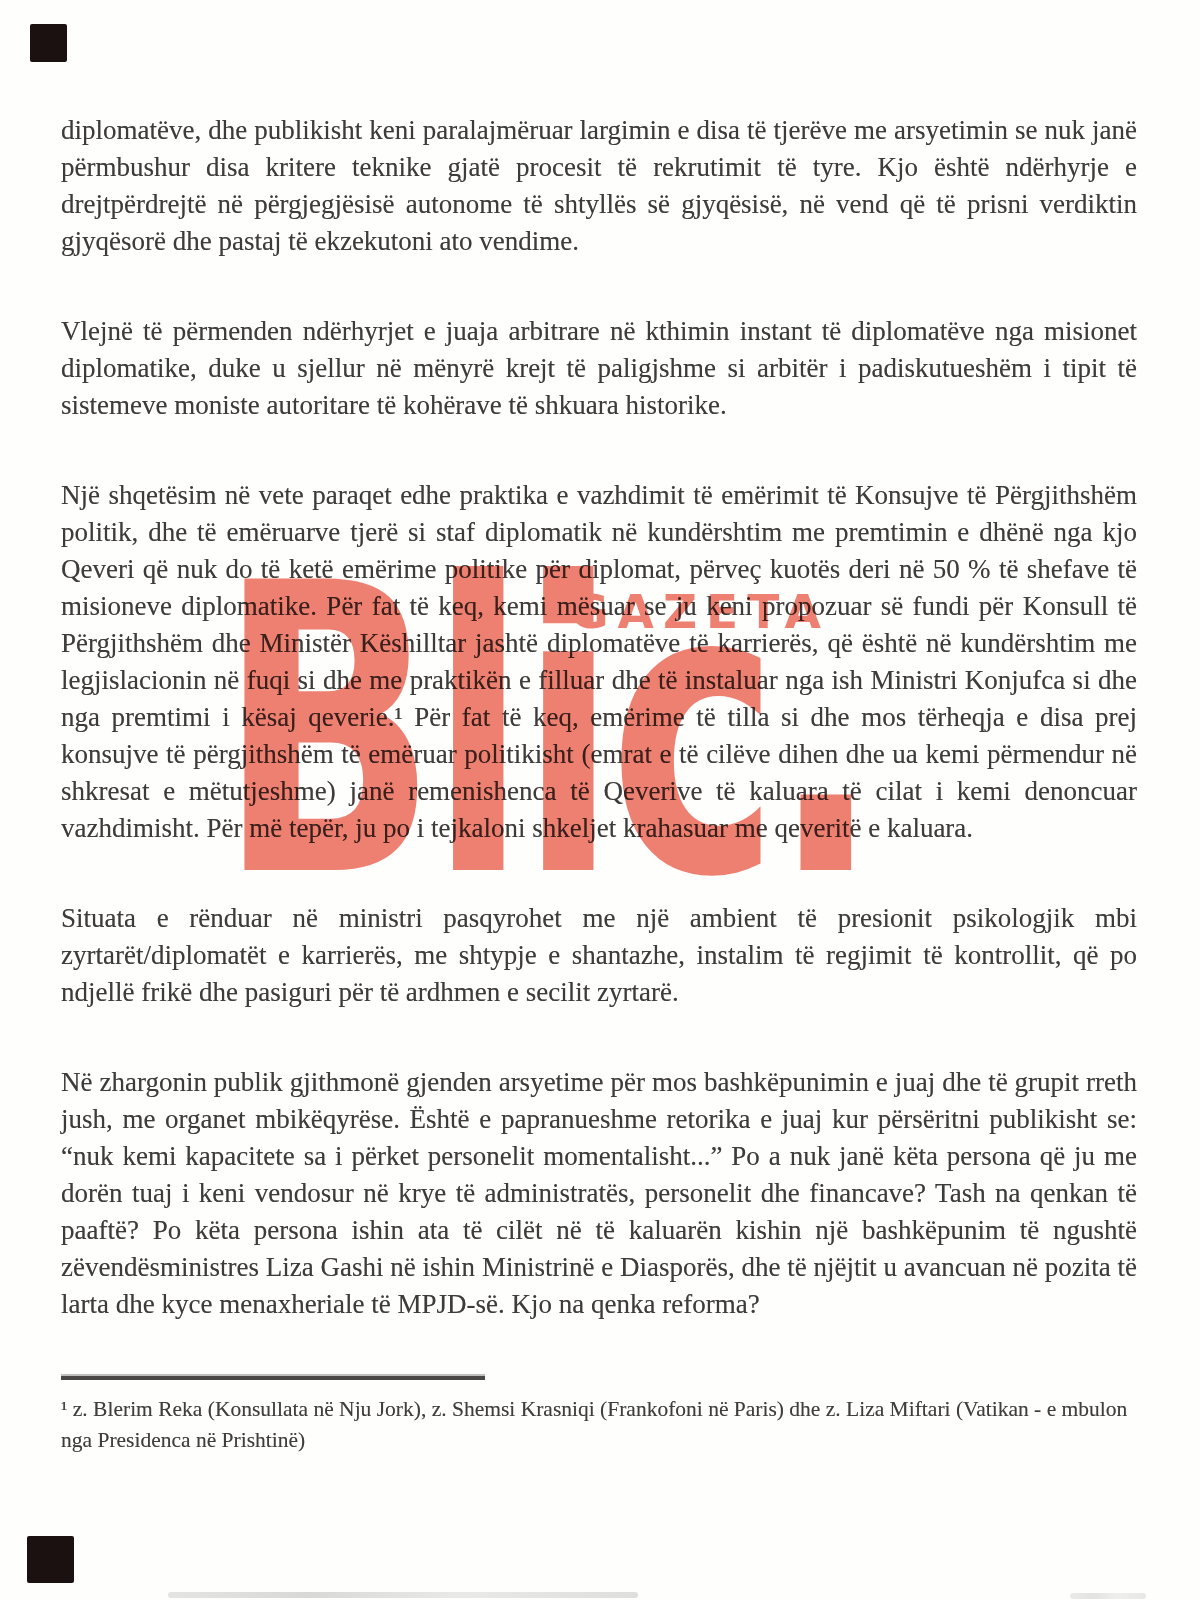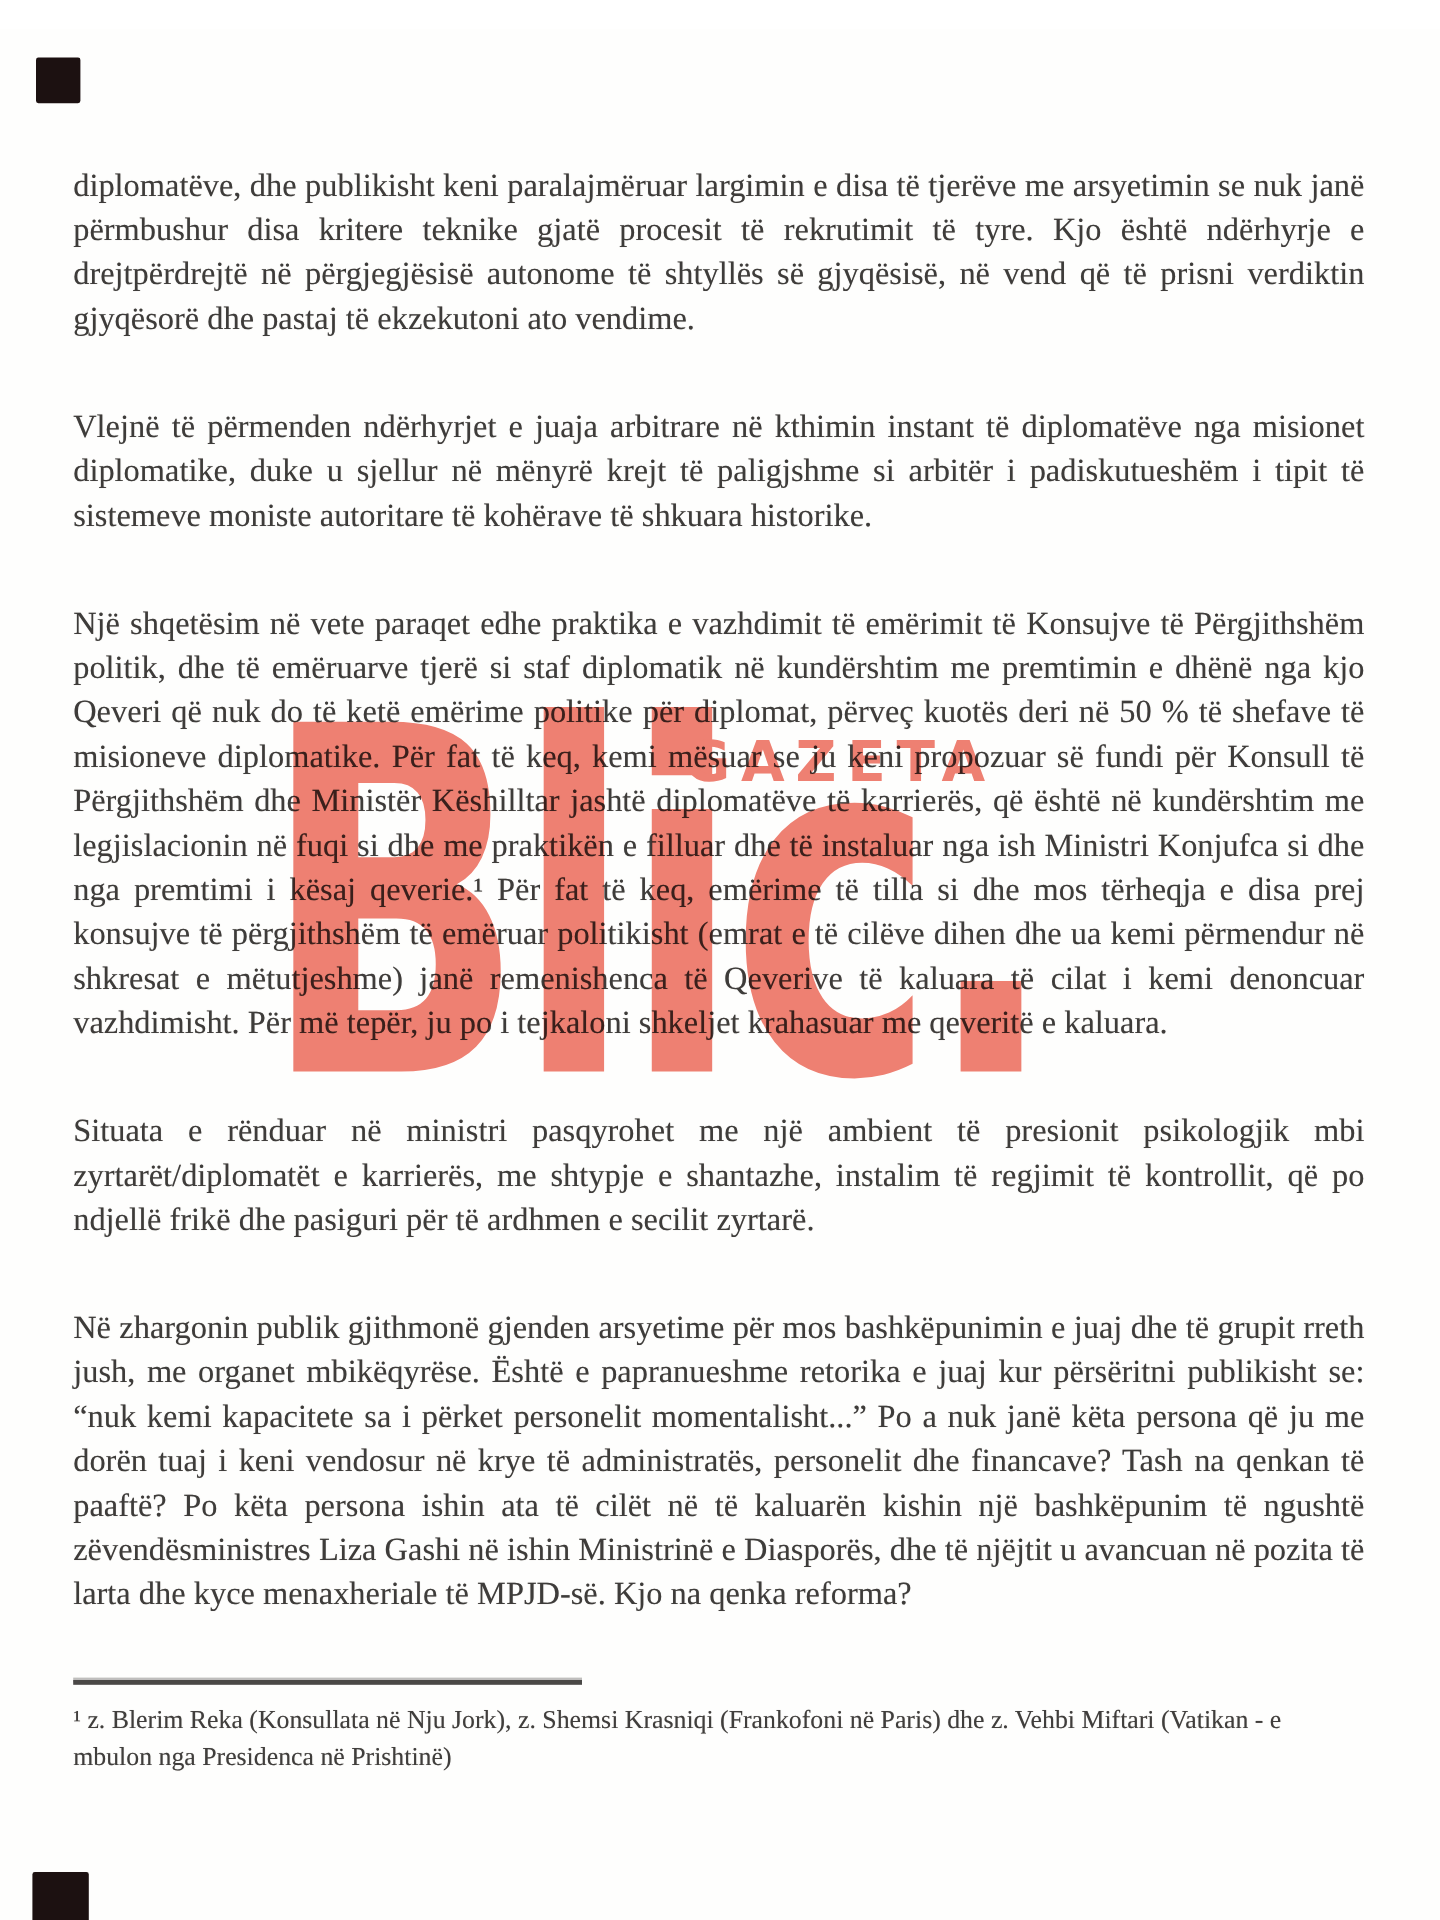--- a/index.html
+++ b/index.html
@@ -6,21 +6,20 @@
   body {
     width: 1200px; height: 1600px;
     background: #ffffff;
     font-family: "Liberation Serif", serif;
     position: relative;
     overflow: hidden;
   }
   .page {
     position: absolute; inset: 0;
     background: #fefefd;
-    margin-top: 24px;
   }
   
   .scan-mark {
     position: absolute;
     background: #1c1111;
     border-radius: 2px;
   }
   .scan-mark-tl { left: 30px; top: 24px; width: 37px; height: 38px; }
   .scan-mark-bl { left: 27px; top: 1536px; width: 47px; height: 47px; }
 
@@ -102,21 +101,21 @@
   <div class="scan-mark scan-mark-tl"></div>
 
   <main class="doc">
     <p class="para">diplomatëve, dhe publikisht keni paralajmëruar largimin e disa të tjerëve me arsyetimin se nuk janë përmbushur disa kritere teknike gjatë procesit të rekrutimit të tyre. Kjo është ndërhyrje e drejtpërdrejtë në përgjegjësisë autonome të shtyllës së gjyqësisë, në vend që të prisni verdiktin gjyqësorë dhe pastaj të ekzekutoni ato vendime.</p>
     <p class="para">Vlejnë të përmenden ndërhyrjet e juaja arbitrare në kthimin instant të diplomatëve nga misionet diplomatike, duke u sjellur në mënyrë krejt të paligjshme si arbitër i padiskutueshëm i tipit të sistemeve moniste autoritare të kohërave të shkuara historike.</p>
     <p class="para">Një shqetësim në vete paraqet edhe praktika e vazhdimit të emërimit të Konsujve të Përgjithshëm politik, dhe të emëruarve tjerë si staf diplomatik në kundërshtim me premtimin e dhënë nga kjo Qeveri që nuk do të ketë emërime politike për diplomat, përveç kuotës deri në 50 % të shefave të misioneve diplomatike. Për fat të keq, kemi mësuar se ju keni propozuar së fundi për Konsull të Përgjithshëm dhe Ministër Këshilltar jashtë diplomatëve të karrierës, që është në kundërshtim me legjislacionin në fuqi si dhe me praktikën e filluar dhe të instaluar nga ish Ministri Konjufca si dhe nga premtimi i kësaj qeverie.¹ Për fat të keq, emërime të tilla si dhe mos tërheqja e disa prej konsujve të përgjithshëm të emëruar politikisht (emrat e të cilëve dihen dhe ua kemi përmendur në shkresat e mëtutjeshme) janë remenishenca të Qeverive të kaluara të cilat i kemi denoncuar vazhdimisht. Për më tepër, ju po i tejkaloni shkeljet krahasuar me qeveritë e kaluara.</p>
     <p class="para">Situata e rënduar në ministri pasqyrohet me një ambient të presionit psikologjik mbi zyrtarët/diplomatët e karrierës, me shtypje e shantazhe, instalim të regjimit të kontrollit, që po ndjellë frikë dhe pasiguri për të ardhmen e secilit zyrtarë.</p>
     <p class="para">Në zhargonin publik gjithmonë gjenden arsyetime për mos bashkëpunimin e juaj dhe të grupit rreth jush, me organet mbikëqyrëse. Është e papranueshme retorika e juaj kur përsëritni publikisht se: “nuk kemi kapacitete sa i përket personelit momentalisht...” Po a nuk janë këta persona që ju me dorën tuaj i keni vendosur në krye të administratës, personelit dhe financave? Tash na qenkan të paaftë? Po këta persona ishin ata të cilët në të kaluarën kishin një bashkëpunim të ngushtë zëvendësministres Liza Gashi në ishin Ministrinë e Diasporës, dhe të njëjtit u avancuan në pozita të larta dhe kyce menaxheriale të MPJD-së. Kjo na qenka reforma?</p>
 
     <div class="footnote-sep"></div>
-    <p class="footnote">¹ z. Blerim Reka (Konsullata në Nju Jork), z. Shemsi Krasniqi (Frankofoni në Paris) dhe z. Vehbi Miftari (Vatikan -  e mbulon nga Presidenca në Prishtinë)</p>
+    <p class="footnote">¹ z. Blerim Reka (Konsullata në Nju Jork), z. Shemsi Krasniqi (Frankofoni në Paris) dhe z. Liza Miftari (Vatikan -  e mbulon nga Presidenca në Prishtinë)</p>
   </main>
 
   <div class="watermark">
     <span class="wm-logo">Blic.</span>
     <span class="wm-tagline">GAZETA</span>
   </div>
 
   <div class="scan-mark scan-mark-bl"></div>
   <div class="scan-smudge scan-smudge-1"></div>
   <div class="scan-smudge scan-smudge-2"></div>

